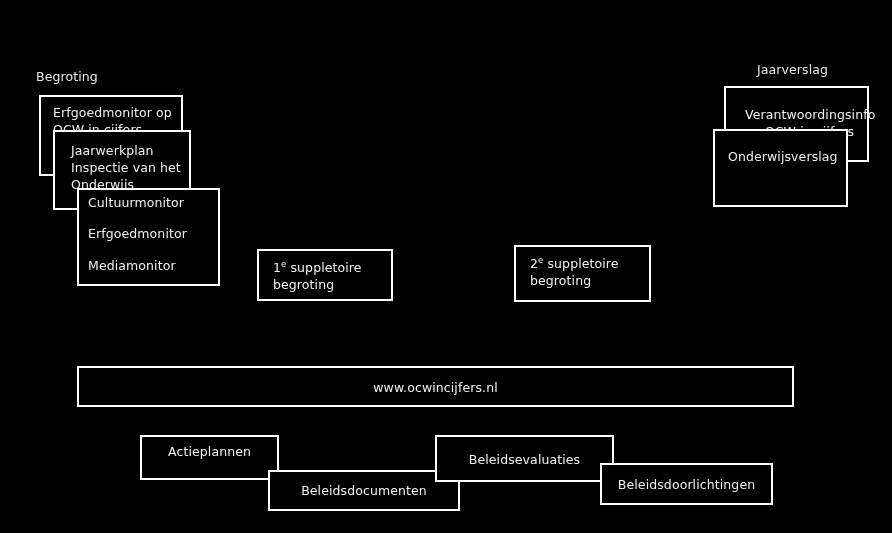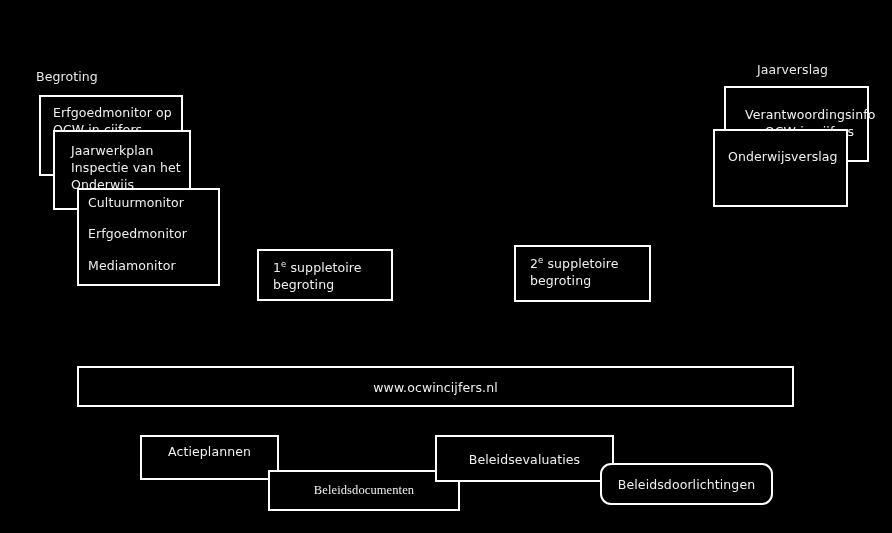--- a/index.html
+++ b/index.html
@@ -97,25 +97,25 @@
   </div>
 
   <div class="node center-text" style="left:77px; top:366px; width:717px; height:41px;">
     <span class="node-text" style="top:11px;">www.ocwincijfers.nl</span>
   </div>
 
   <div class="node center-text" style="left:140px; top:435px; width:139px; height:45px;">
     <span class="node-text" style="top:6px;">Actieplannen</span>
   </div>
 
-  <div class="node center-text" style="left:268px; top:470px; width:192px; height:41px;font-family:Liberation Serif, serif;">
+  <div class="node center-text" style="left:268px; top:470px; width:192px; height:41px;">
     <span class="node-text" style="top:10px;">Beleidsdocumenten</span>
   </div>
 
   <div class="node center-text" style="left:435px; top:435px; width:179px; height:47px;">
     <span class="node-text" style="top:14px;">Beleidsevaluaties</span>
   </div>
 
-  <div class="node center-text" style="left:600px; top:463px; width:173px; height:42px;border-radius:11px;">
+  <div class="node center-text" style="left:600px; top:463px; width:173px; height:42px;">
     <span class="node-text" style="top:11px;">Beleidsdoorlichtingen</span>
   </div>
 
 </div>
 
 </body></html>

